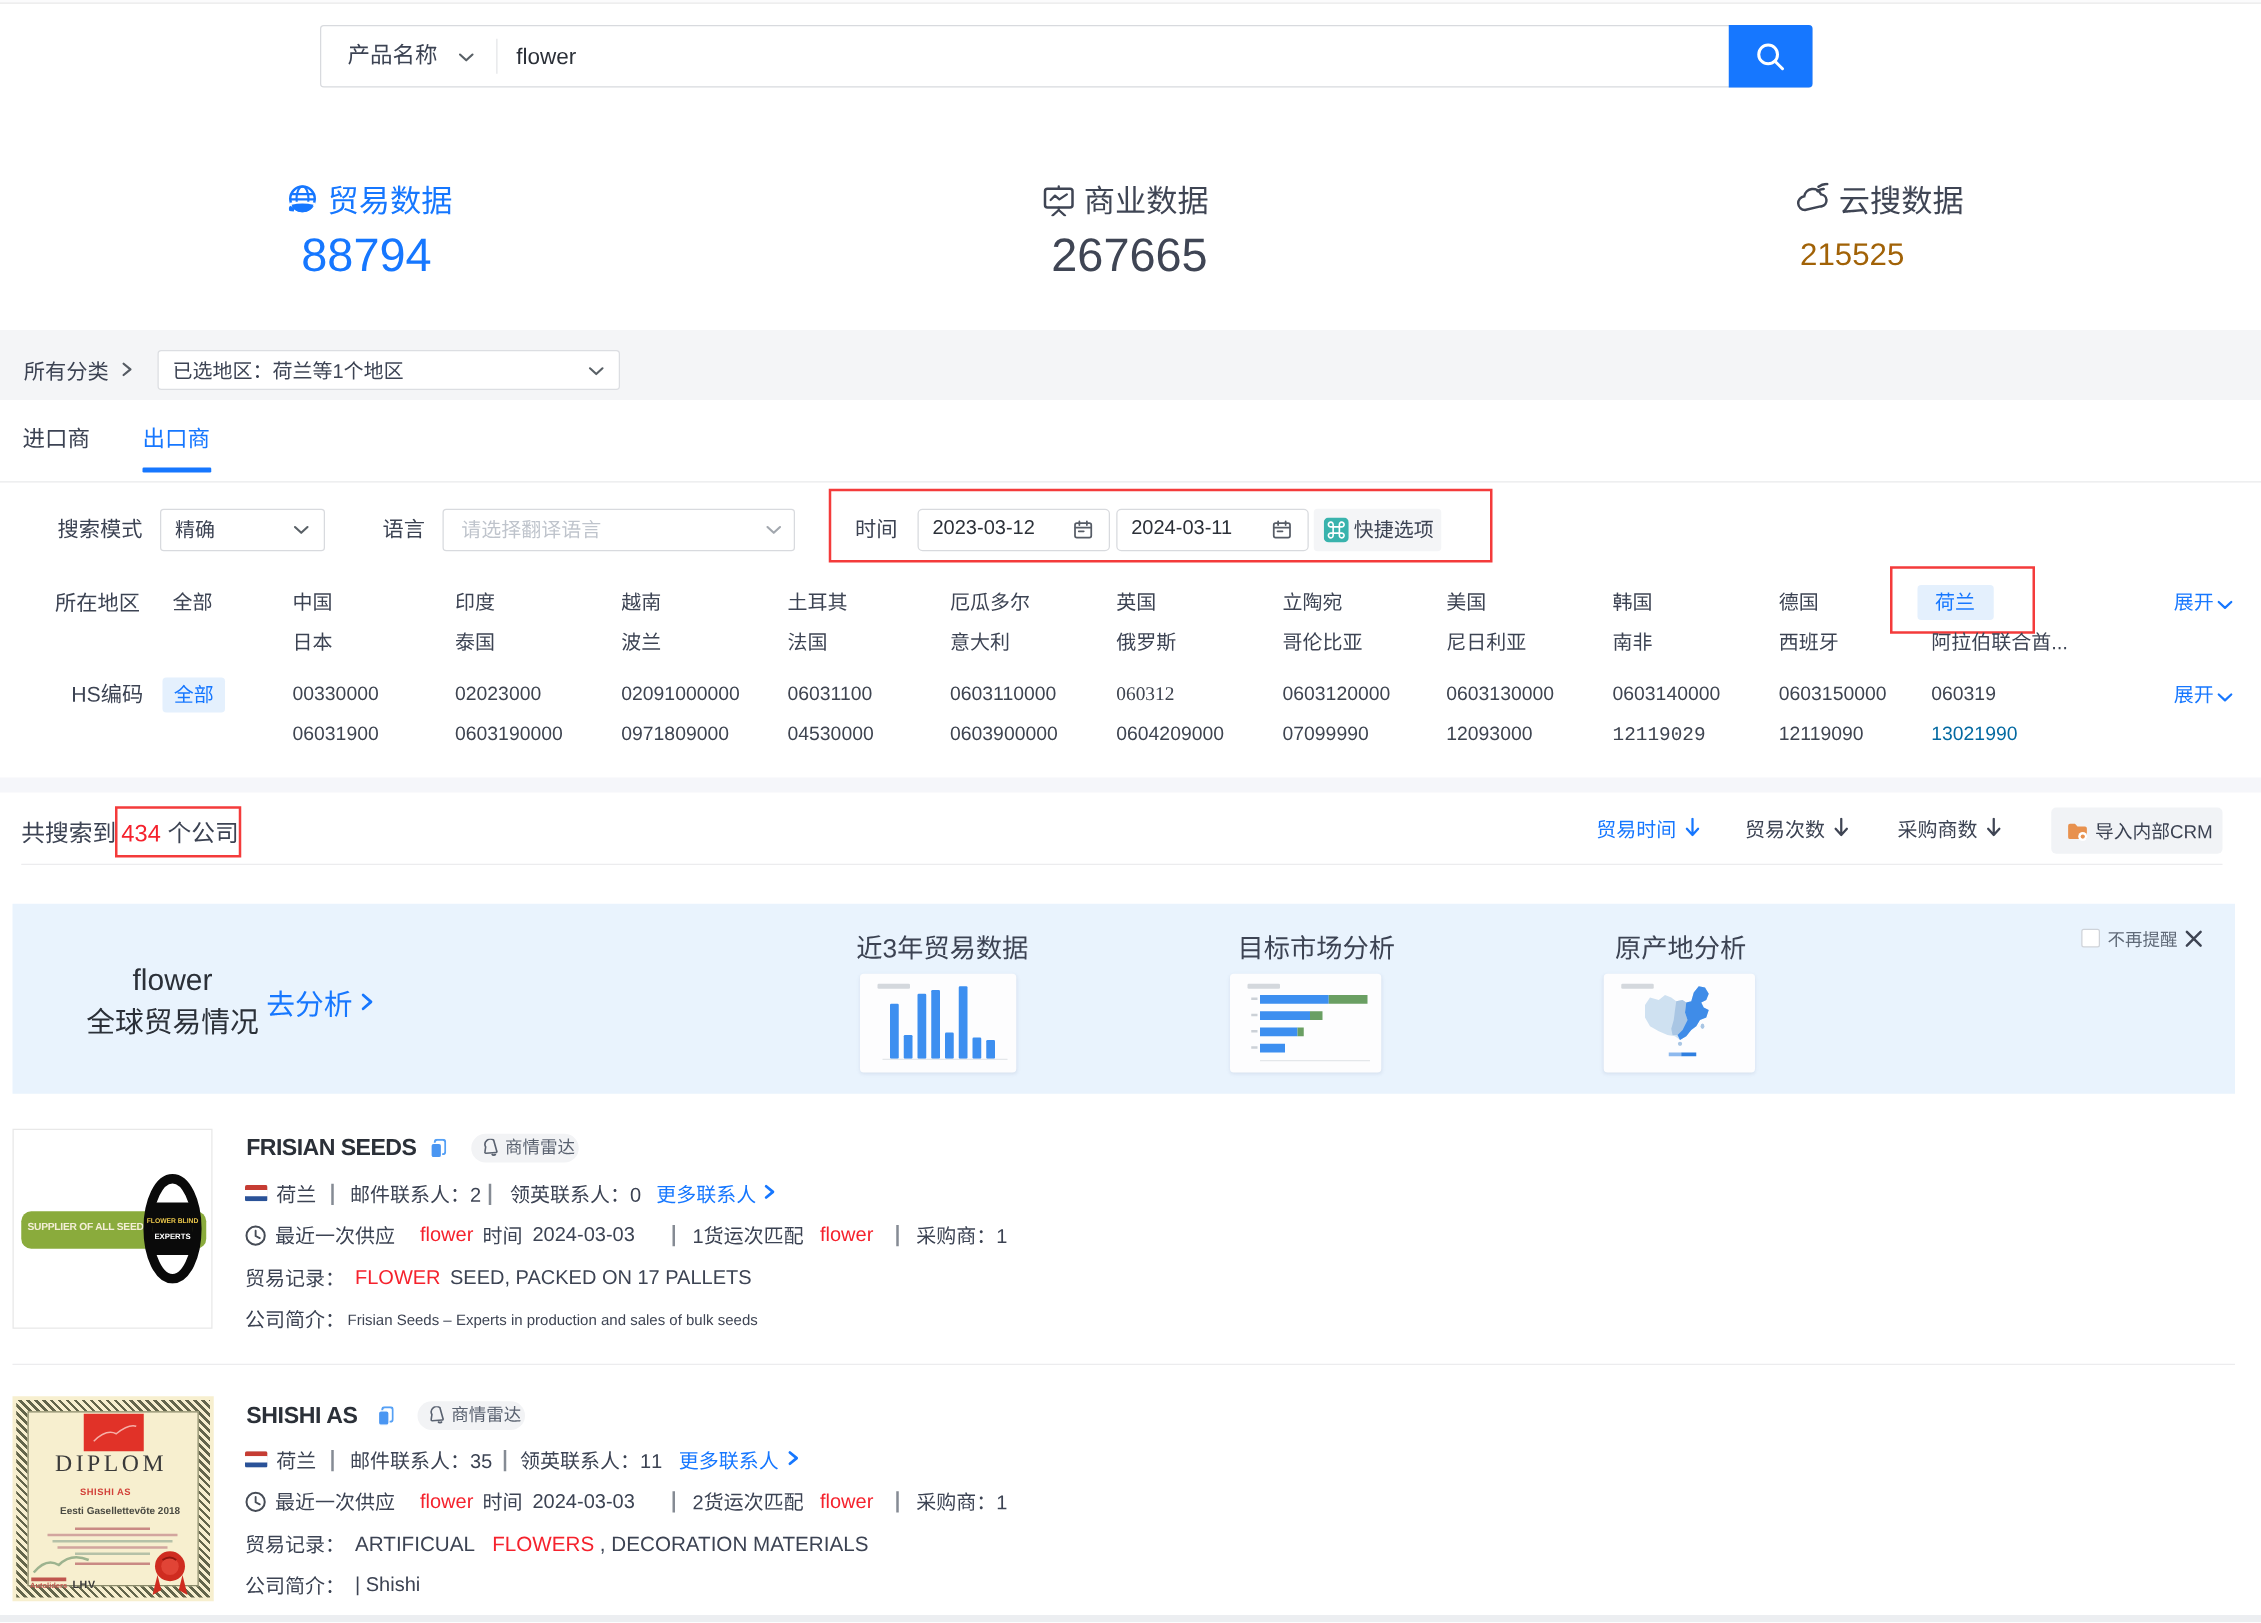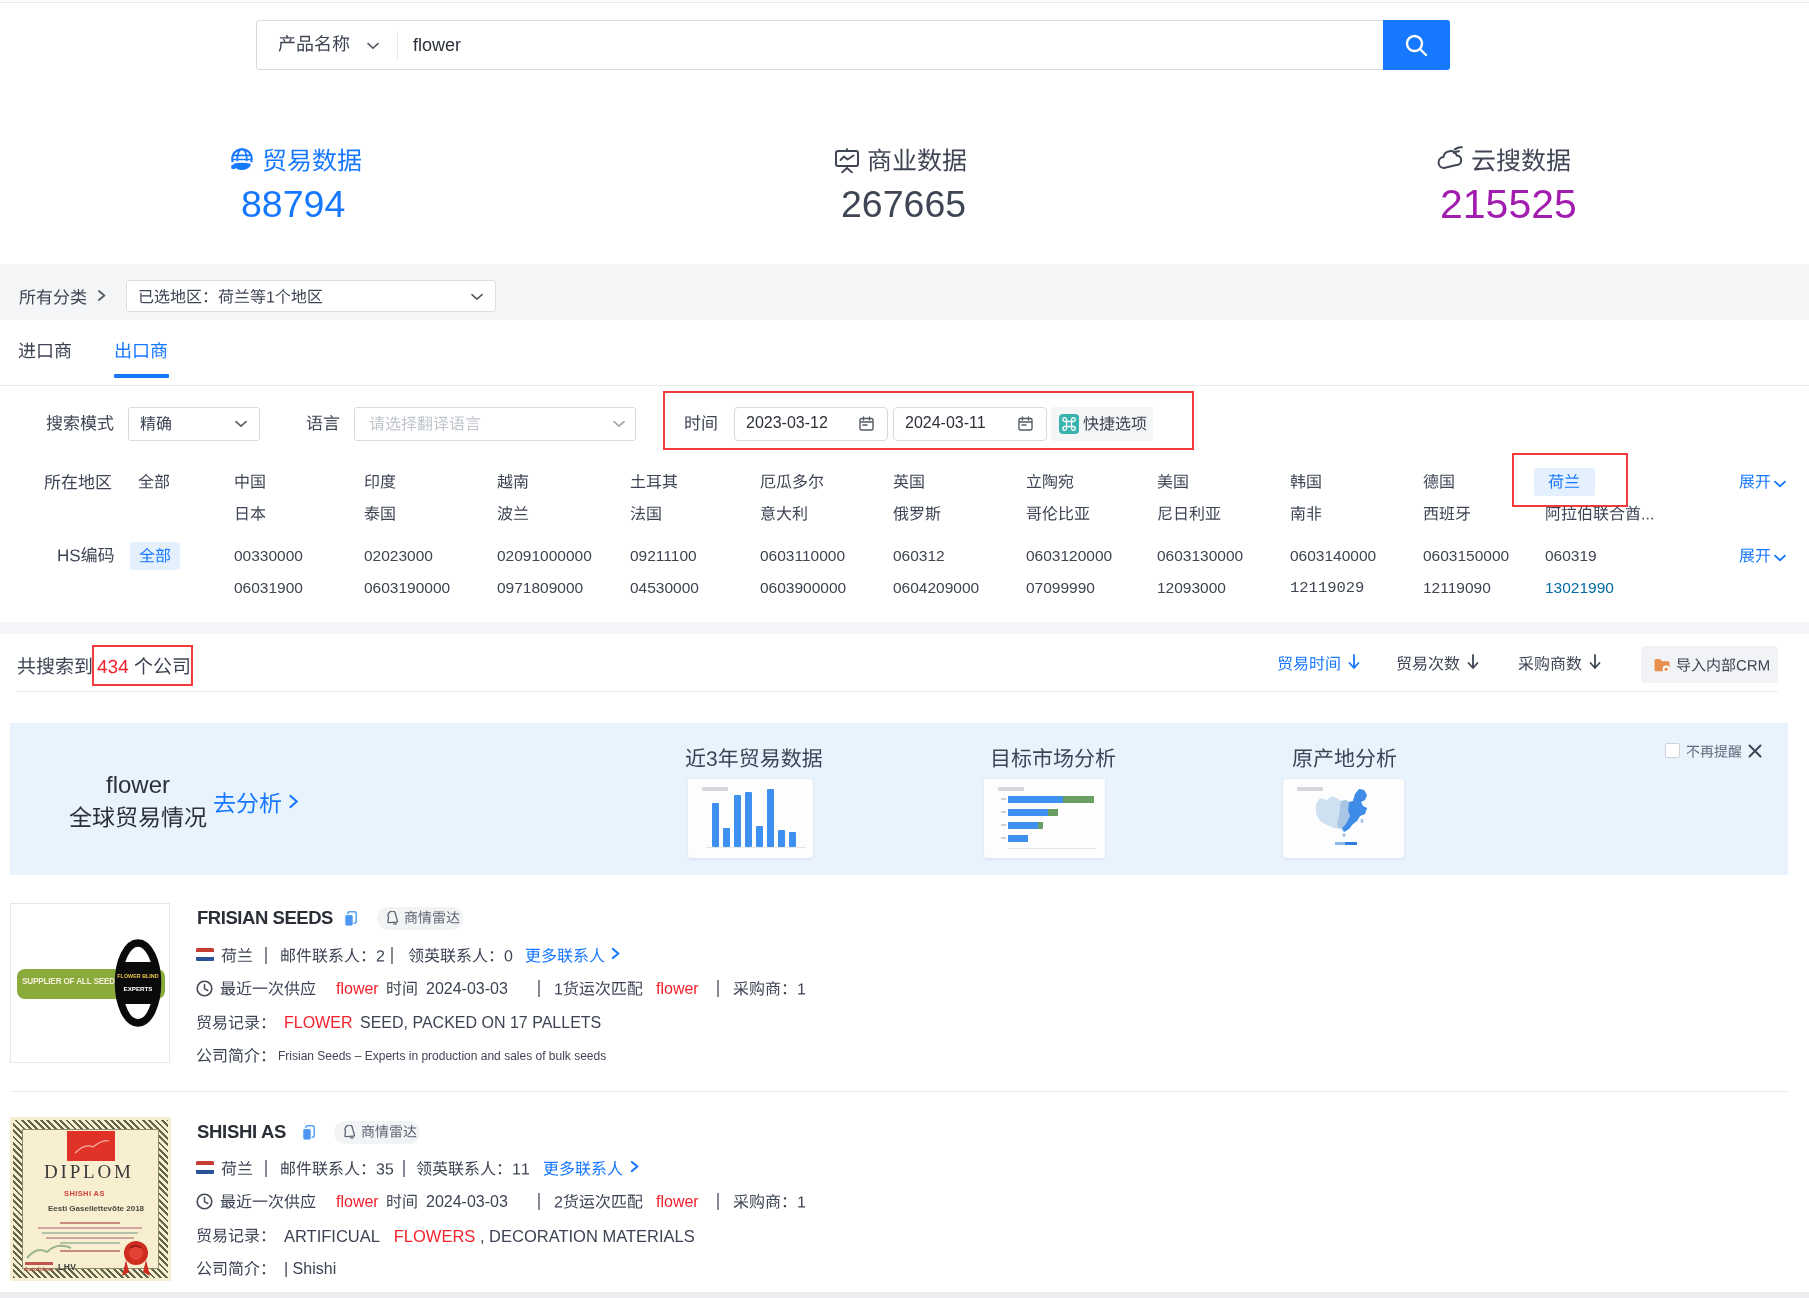--- a/index.html
+++ b/index.html
@@ -57,21 +57,21 @@
     <svg style="position:absolute;left:1471px;top:146.5px" width="101" height="30" viewBox="0 0 101 30">
       <g transform="translate(0.0,22.5) scale(0.025,-0.025)">
         <use href="#n4E91" x="0" fill="#3f4554"></use>
         <use href="#n641C" x="1000" fill="#3f4554"></use>
         <use href="#n6570" x="2000" fill="#3f4554"></use>
         <use href="#n636E" x="3000" fill="#3f4554"></use>
       </g>
     </svg>
     <div style="position:absolute;left:241px;top:185px;font-size:37.5px;line-height:39.4px;color:#1677ff;font-weight:400;font-family:'Liberation Sans',sans-serif;white-space:nowrap">88794</div>
     <div style="position:absolute;left:841px;top:185px;font-size:37.5px;line-height:39.4px;color:#3f4554;font-weight:400;font-family:'Liberation Sans',sans-serif;white-space:nowrap">267665</div>
-    <div style="position:absolute;left:1440px;top:185px;font-size:41px;line-height:39.4px;color:#a21caf;font-weight:400;font-family:'Liberation Sans',sans-serif;white-space:nowrap">215525</div>
+    <div style="position:absolute;left:1440px;top:185px;font-size:25px;line-height:39.4px;color:#a16207;font-weight:400;font-family:'Liberation Sans',sans-serif;white-space:nowrap">215525</div>
     <div style="position:absolute;left:0px;top:264px;width:1809px;height:56px;background:#f4f5f7"></div>
     <svg style="position:absolute;left:19px;top:287.7px" width="69" height="21" viewBox="0 0 69 21">
       <g transform="translate(0.0,15.3) scale(0.017,-0.017)">
         <use href="#n6240" x="0" fill="#3c4353"></use>
         <use href="#n6709" x="1000" fill="#3c4353"></use>
         <use href="#n5206" x="2000" fill="#3c4353"></use>
         <use href="#n7C7B" x="3000" fill="#3c4353"></use>
       </g>
     </svg>
     <svg style="position:absolute;left:95px;top:289px" width="13" height="13" viewBox="0 0 13 13">
@@ -378,23 +378,23 @@
     <div style="position:absolute;left:130px;top:542px;width:50px;height:28px;background:#e4f0fd;border-radius:3px"></div>
     <svg style="position:absolute;left:139px;top:546.6px" width="33" height="19" viewBox="0 0 33 19">
       <g transform="translate(0.0,14.4) scale(0.016,-0.016)">
         <use href="#n5168" x="0" fill="#1677ff"></use>
         <use href="#n90E8" x="1000" fill="#1677ff"></use>
       </g>
     </svg>
     <div style="position:absolute;left:234px;top:548px;font-size:15.5px;line-height:16.3px;color:#3e4450;font-weight:400;font-family:'Liberation Sans',sans-serif;white-space:nowrap">00330000</div>
     <div style="position:absolute;left:364px;top:548px;font-size:15.5px;line-height:16.3px;color:#3e4450;font-weight:400;font-family:'Liberation Sans',sans-serif;white-space:nowrap">02023000</div>
     <div style="position:absolute;left:497px;top:548px;font-size:15.5px;line-height:16.3px;color:#3e4450;font-weight:400;font-family:'Liberation Sans',sans-serif;white-space:nowrap">02091000000</div>
-    <div style="position:absolute;left:630px;top:548px;font-size:15.5px;line-height:16.3px;color:#3e4450;font-weight:400;font-family:'Liberation Sans',sans-serif;white-space:nowrap">09211100</div>
+    <div style="position:absolute;left:630px;top:548px;font-size:15.5px;line-height:16.3px;color:#3e4450;font-weight:400;font-family:'Liberation Sans',sans-serif;white-space:nowrap">06031100</div>
     <div style="position:absolute;left:760px;top:548px;font-size:15.5px;line-height:16.3px;color:#3e4450;font-weight:400;font-family:'Liberation Sans',sans-serif;white-space:nowrap">0603110000</div>
-    <div style="position:absolute;left:893px;top:548px;font-size:15.5px;line-height:16.3px;color:#3e4450;font-weight:400;font-family:Liberation Sans, sans-serif;white-space:nowrap">060312</div>
+    <div style="position:absolute;left:893px;top:548px;font-size:15.5px;line-height:16.3px;color:#3e4450;font-weight:400;font-family:Liberation Serif, serif;white-space:nowrap">060312</div>
     <div style="position:absolute;left:1026px;top:548px;font-size:15.5px;line-height:16.3px;color:#3e4450;font-weight:400;font-family:'Liberation Sans',sans-serif;white-space:nowrap">0603120000</div>
     <div style="position:absolute;left:1157px;top:548px;font-size:15.5px;line-height:16.3px;color:#3e4450;font-weight:400;font-family:'Liberation Sans',sans-serif;white-space:nowrap">0603130000</div>
     <div style="position:absolute;left:1290px;top:548px;font-size:15.5px;line-height:16.3px;color:#3e4450;font-weight:400;font-family:'Liberation Sans',sans-serif;white-space:nowrap">0603140000</div>
     <div style="position:absolute;left:1423px;top:548px;font-size:15.5px;line-height:16.3px;color:#3e4450;font-weight:400;font-family:'Liberation Sans',sans-serif;white-space:nowrap">0603150000</div>
     <div style="position:absolute;left:1545px;top:548px;font-size:15.5px;line-height:16.3px;color:#3e4450;font-weight:400;font-family:'Liberation Sans',sans-serif;white-space:nowrap">060319</div>
     <div style="position:absolute;left:234px;top:580px;font-size:15.5px;line-height:16.3px;color:#3e4450;font-weight:400;font-family:'Liberation Sans',sans-serif;white-space:nowrap">06031900</div>
     <div style="position:absolute;left:364px;top:580px;font-size:15.5px;line-height:16.3px;color:#3e4450;font-weight:400;font-family:'Liberation Sans',sans-serif;white-space:nowrap">0603190000</div>
     <div style="position:absolute;left:497px;top:580px;font-size:15.5px;line-height:16.3px;color:#3e4450;font-weight:400;font-family:'Liberation Sans',sans-serif;white-space:nowrap">0971809000</div>
     <div style="position:absolute;left:630px;top:580px;font-size:15.5px;line-height:16.3px;color:#3e4450;font-weight:400;font-family:'Liberation Sans',sans-serif;white-space:nowrap">04530000</div>
     <div style="position:absolute;left:760px;top:580px;font-size:15.5px;line-height:16.3px;color:#3e4450;font-weight:400;font-family:'Liberation Sans',sans-serif;white-space:nowrap">0603900000</div>

